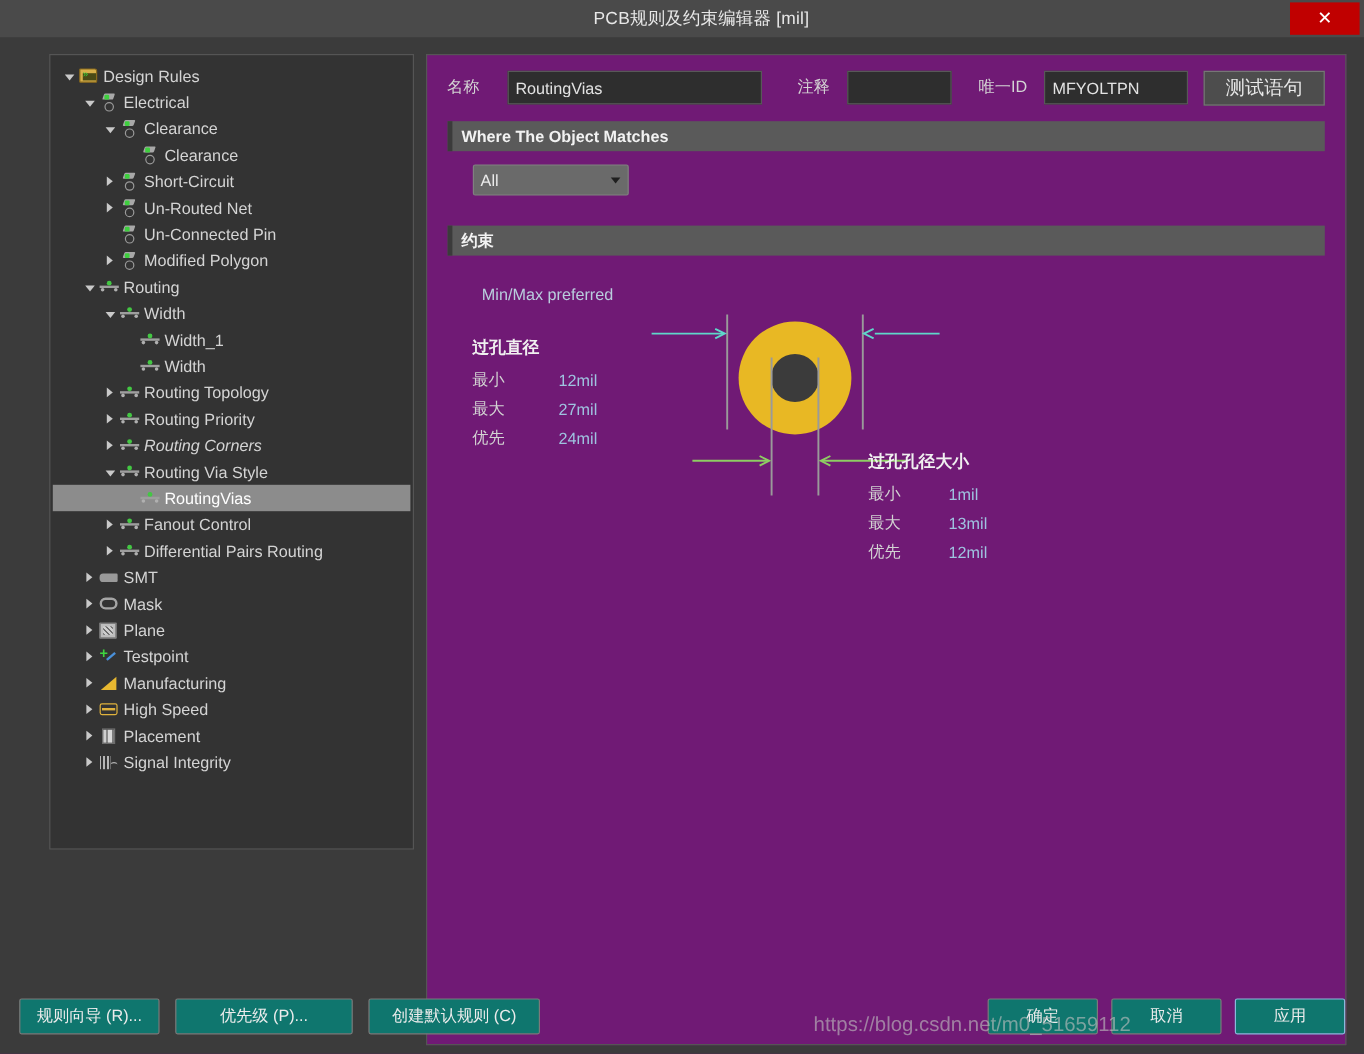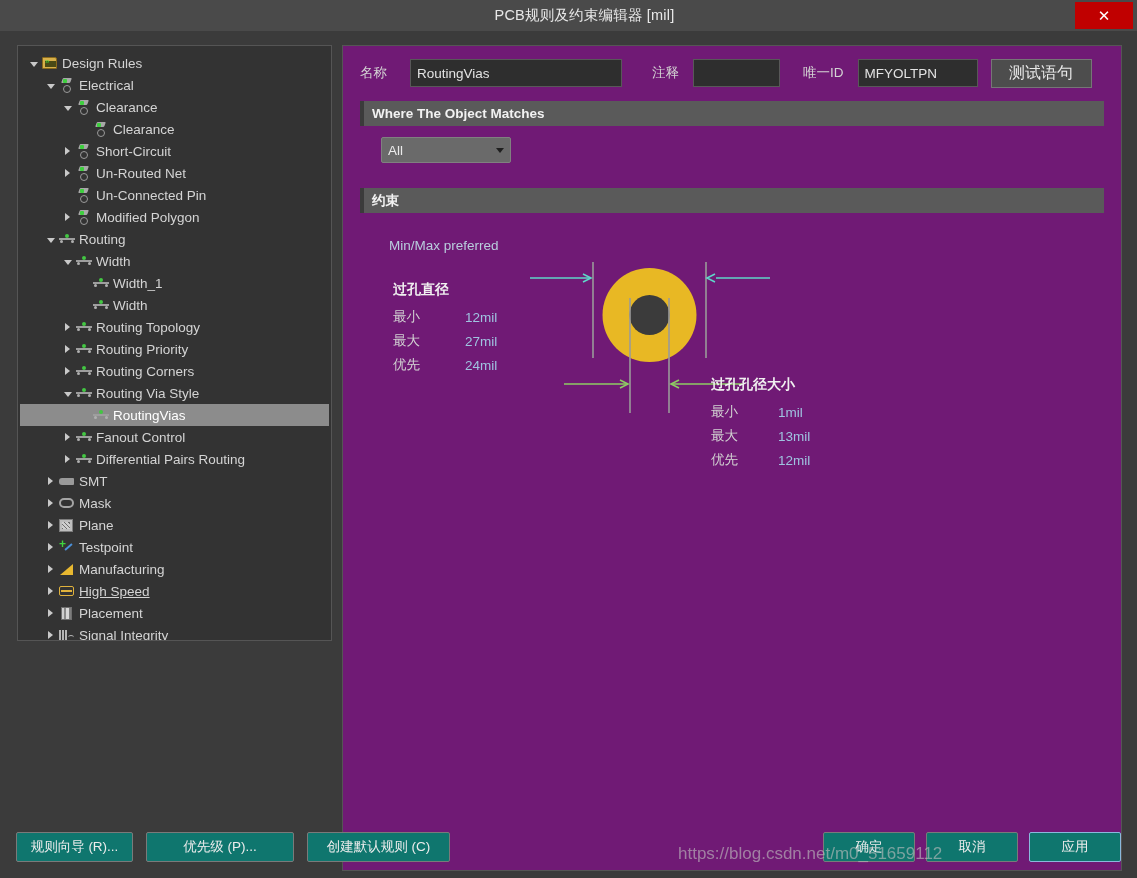--- a/index.html
+++ b/index.html
@@ -44,25 +44,26 @@
     position: relative;
     height: 792px;
     padding: 14px 15px 0 17px;
     display: flex;
     gap: 10px;
   }
 
   
   #tree-panel {
     width: 315px;
-    height: 596px;
+    height: 663px;
     background: #333333;
     border: 1px solid #555555;
     padding: 6px 2px 0 2px;
     overflow: hidden;
+    margin-left: 24px;
   }
   .tree-row {
     height: 22px;
     display: flex;
     align-items: center;
     font-size: 13.5px;
     color: #d4d4d4;
     white-space: nowrap;
     cursor: default;
   }
@@ -296,21 +297,21 @@
   }
   .vrow {
     display: flex;
     height: 24px;
     align-items: center;
     font-size: 13.5px;
   }
   .vrow .vk { color: #d2d2d2; width: 72px; }
   .vrow .vv { color: #9fc3e0; }
 
-  #group-diameter { left: 33px; top: 68px; }
+  #group-diameter { left: 21px; top: 68px; }
   #group-hole { left: 351px; top: 163px; }
   #group-hole .vrow .vk { width: 67px; }
 
   
   #via-svg { position: absolute; left: 170px; top: 45px; }
 
   
   #footer {
     position: relative;
     height: 55px;
@@ -510,21 +511,21 @@
           <i></i>
         </span>
         <span class="ticon">
           <span class="ic-rout">
             <b class="l"></b>
             <b class="r"></b>
           </span>
         </span>
         <span class="tlabel">Routing Priority</span>
       </div>
-      <div class="tree-row" style="padding-left: 40px;">
+      <div class="tree-row" style="padding-left: 40px; font-style: italic;">
         <span class="tw collapsed">
           <i></i>
         </span>
         <span class="ticon">
           <span class="ic-rout">
             <b class="l"></b>
             <b class="r"></b>
           </span>
         </span>
         <span class="tlabel">Routing Corners</span>
@@ -615,21 +616,21 @@
       </div>
       <div class="tree-row" style="padding-left: 23px;">
         <span class="tw collapsed">
           <i></i>
         </span>
         <span class="ticon">
           <span class="ic-manu"><b></b></span>
         </span>
         <span class="tlabel">Manufacturing</span>
       </div>
-      <div class="tree-row" style="padding-left: 23px; text-decoration: underline;">
+      <div class="tree-row" style="padding-left: 23px;">
         <span class="tw collapsed">
           <i></i>
         </span>
         <span class="ticon">
           <span class="ic-hs"><b></b></span>
         </span>
         <span class="tlabel">High Speed</span>
       </div>
       <div class="tree-row" style="padding-left: 23px;">
         <span class="tw collapsed">

